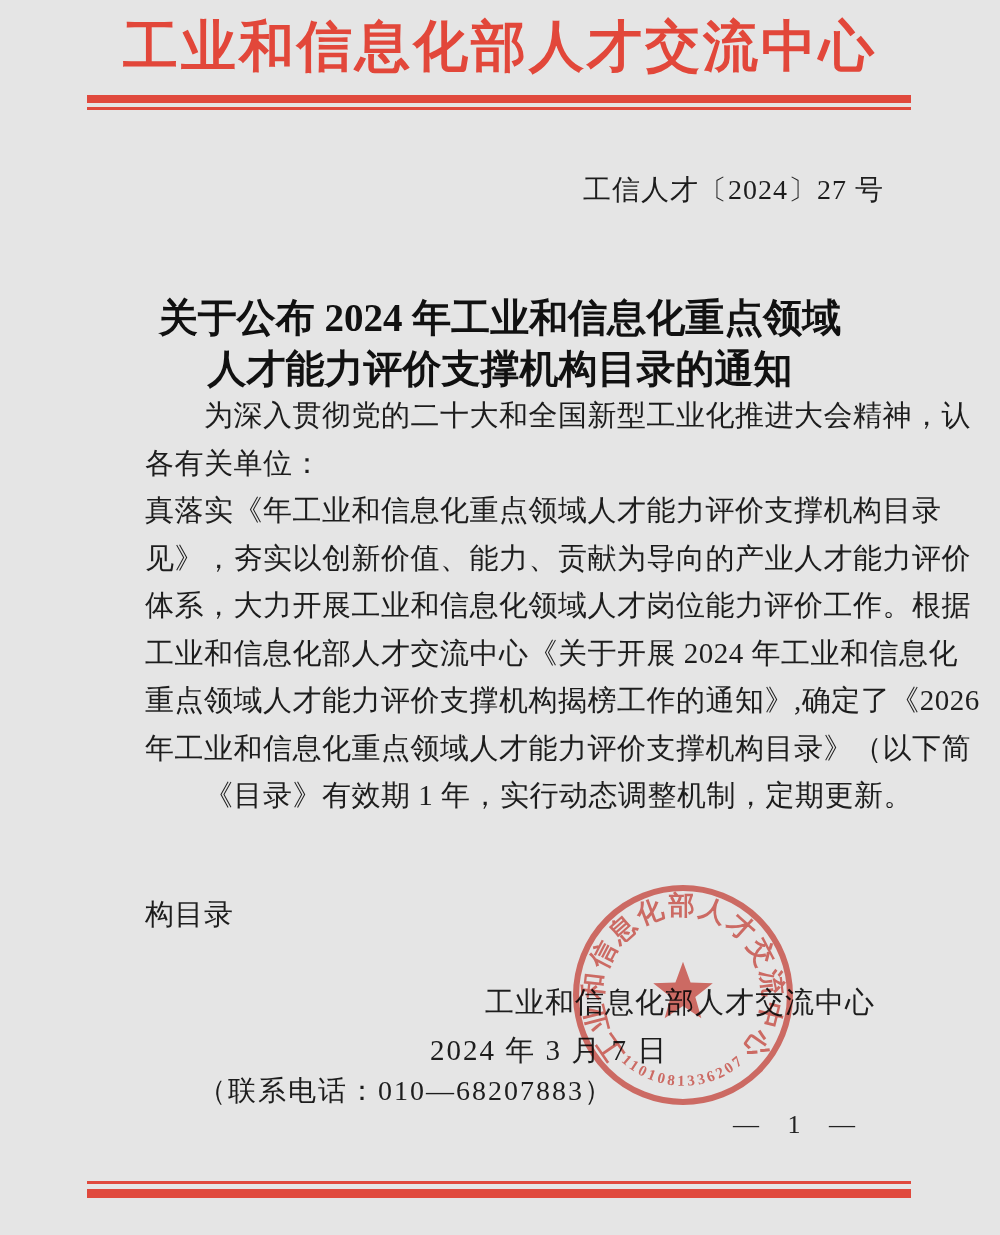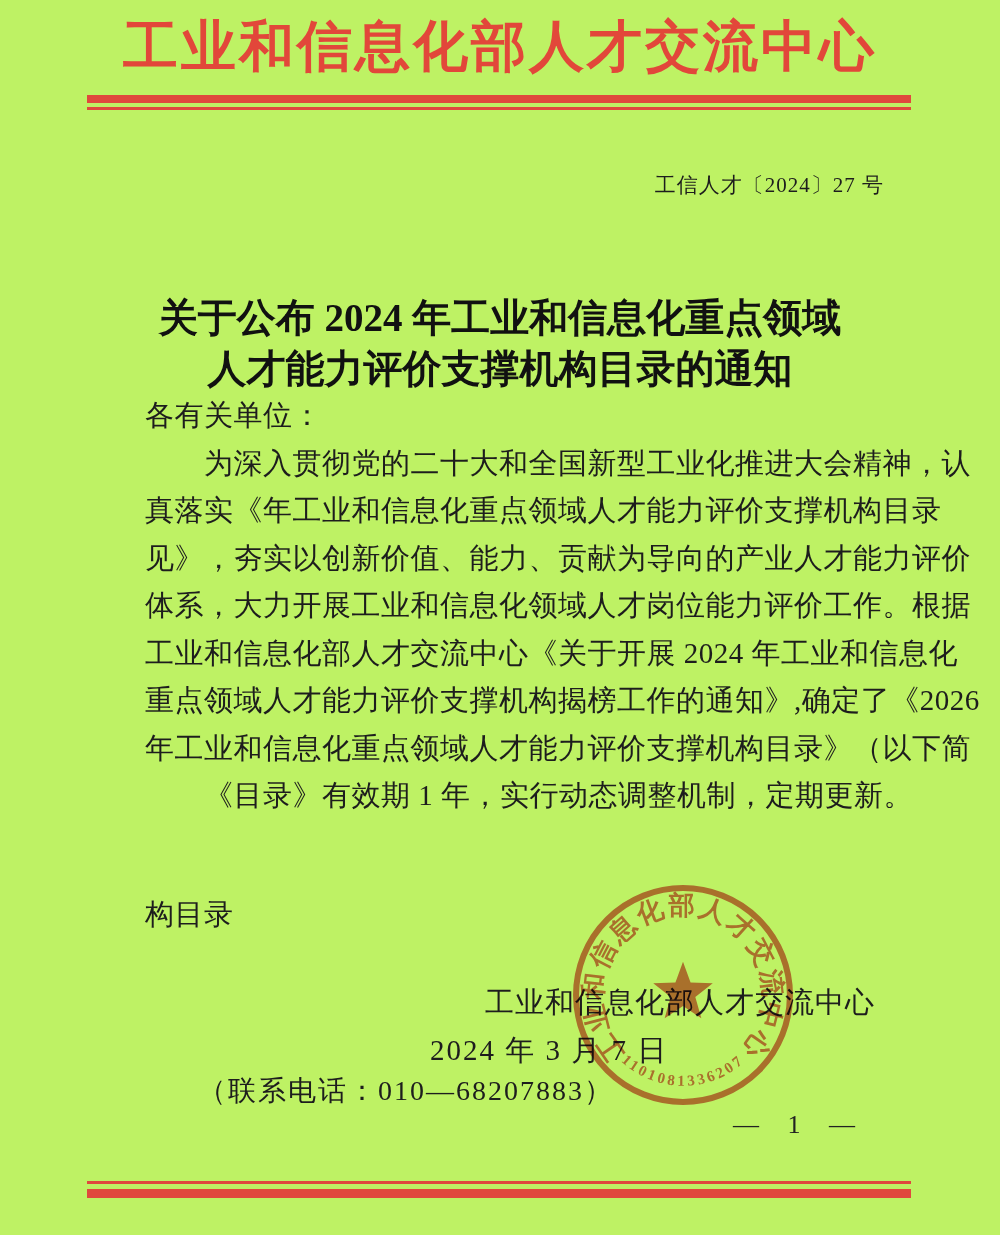--- a/index.html
+++ b/index.html
@@ -1,21 +1,21 @@
 <!DOCTYPE html>
 <html lang="zh"><head>
 <meta charset="utf-8">
 <style>
   html,body{margin:0;padding:0;background:#ffffff;}
   .page{
     position:relative;
     width:1000px;
     height:1235px;
     margin:0 auto;
-    background:#bef264;
+    background:#e5e5e5;
     font-family:"Liberation Serif","DejaVu Serif",serif;
     color:#1d1d1d;
     overflow:hidden;
     text-decoration:underline;
   }
   .abs{position:absolute;}
 
   .org-header{
     top:10px; left:0; width:1000px;
     text-align:center;
@@ -26,21 +26,21 @@
     white-space:nowrap;
   }
   .rule{background:#e0493d;}
   .rule-top-thick{left:87px; top:95px; width:824px; height:8px;}
   .rule-top-thin {left:87px; top:107px; width:824px; height:3px;}
   .rule-bot-thin {left:87px; top:1181px; width:824px; height:3px;}
   .rule-bot-thick{left:87px; top:1189px; width:824px; height:9px;}
 
   .doc-number{
     top:171px; right:116px;
-    font-size:21px;
+    font-size:28px;
     letter-spacing:1px;
     white-space:nowrap;
   }
   .doc-title{
     top:248px; left:0; width:1000px;
     text-align:center;
     font-size:39px;
     font-weight:bold;
     line-height:51px;
     color:#111;
@@ -111,22 +111,22 @@
   <div class="abs rule rule-top-thin"></div>
 
   <div class="abs doc-number">工信人才〔2024〕27 号</div>
 
   <div class="abs doc-title">
     <div>关于公布 2024 年工业和信息化重点领域</div>
     <div>人才能力评价支撑机构目录的通知</div>
   </div>
 
   <div class="abs body-block">
+    <div class="body-line">　　为深入贯彻党的二十大和全国新型工业化推进大会精神，认</div>
     <div class="body-line">各有关单位：</div>
-    <div class="body-line">　　为深入贯彻党的二十大和全国新型工业化推进大会精神，认</div>
     <div class="body-line">真落实《年工业和信息化重点领域人才能力评价支撑机构目录</div>
     <div class="body-line">见》，夯实以创新价值、能力、贡献为导向的产业人才能力评价</div>
     <div class="body-line">体系，大力开展工业和信息化领域人才岗位能力评价工作。根据</div>
     <div class="body-line">工业和信息化部人才交流中心《关于开展 2024 年工业和信息化</div>
     <div class="body-line">重点领域人才能力评价支撑机构揭榜工作的通知》,确定了《2026</div>
     <div class="body-line">年工业和信息化重点领域人才能力评价支撑机构目录》（以下简</div>
     <div class="body-line">　　《目录》有效期 1 年，实行动态调整机制，定期更新。</div>
   </div>
 
   <div class="abs attachment-block">

